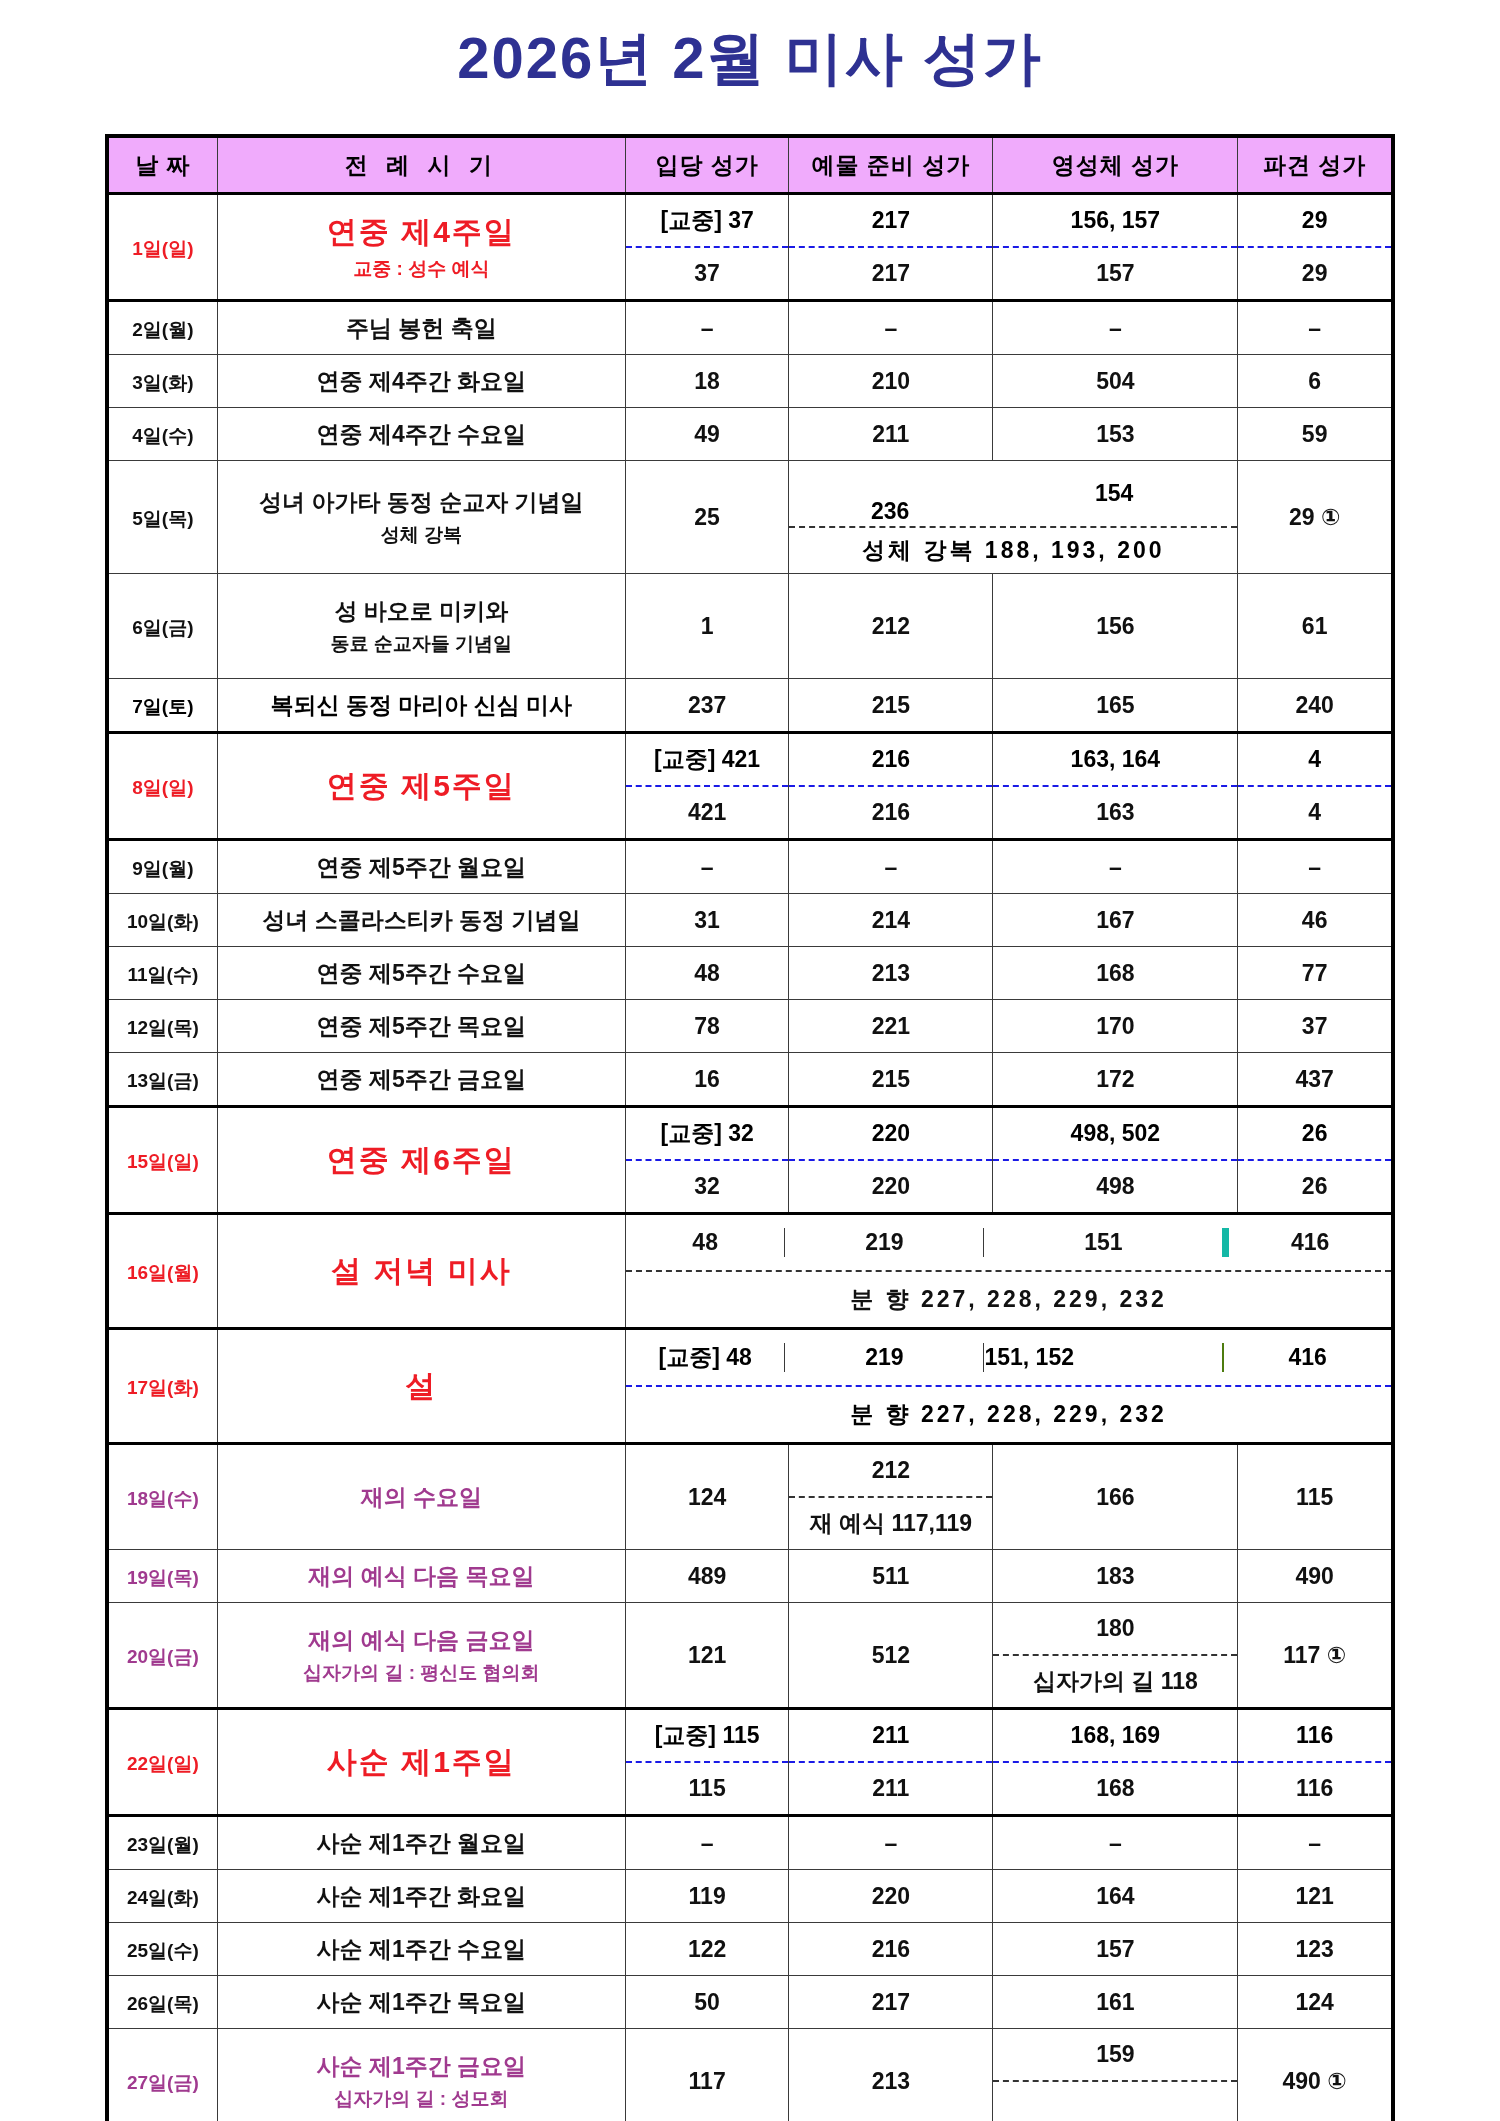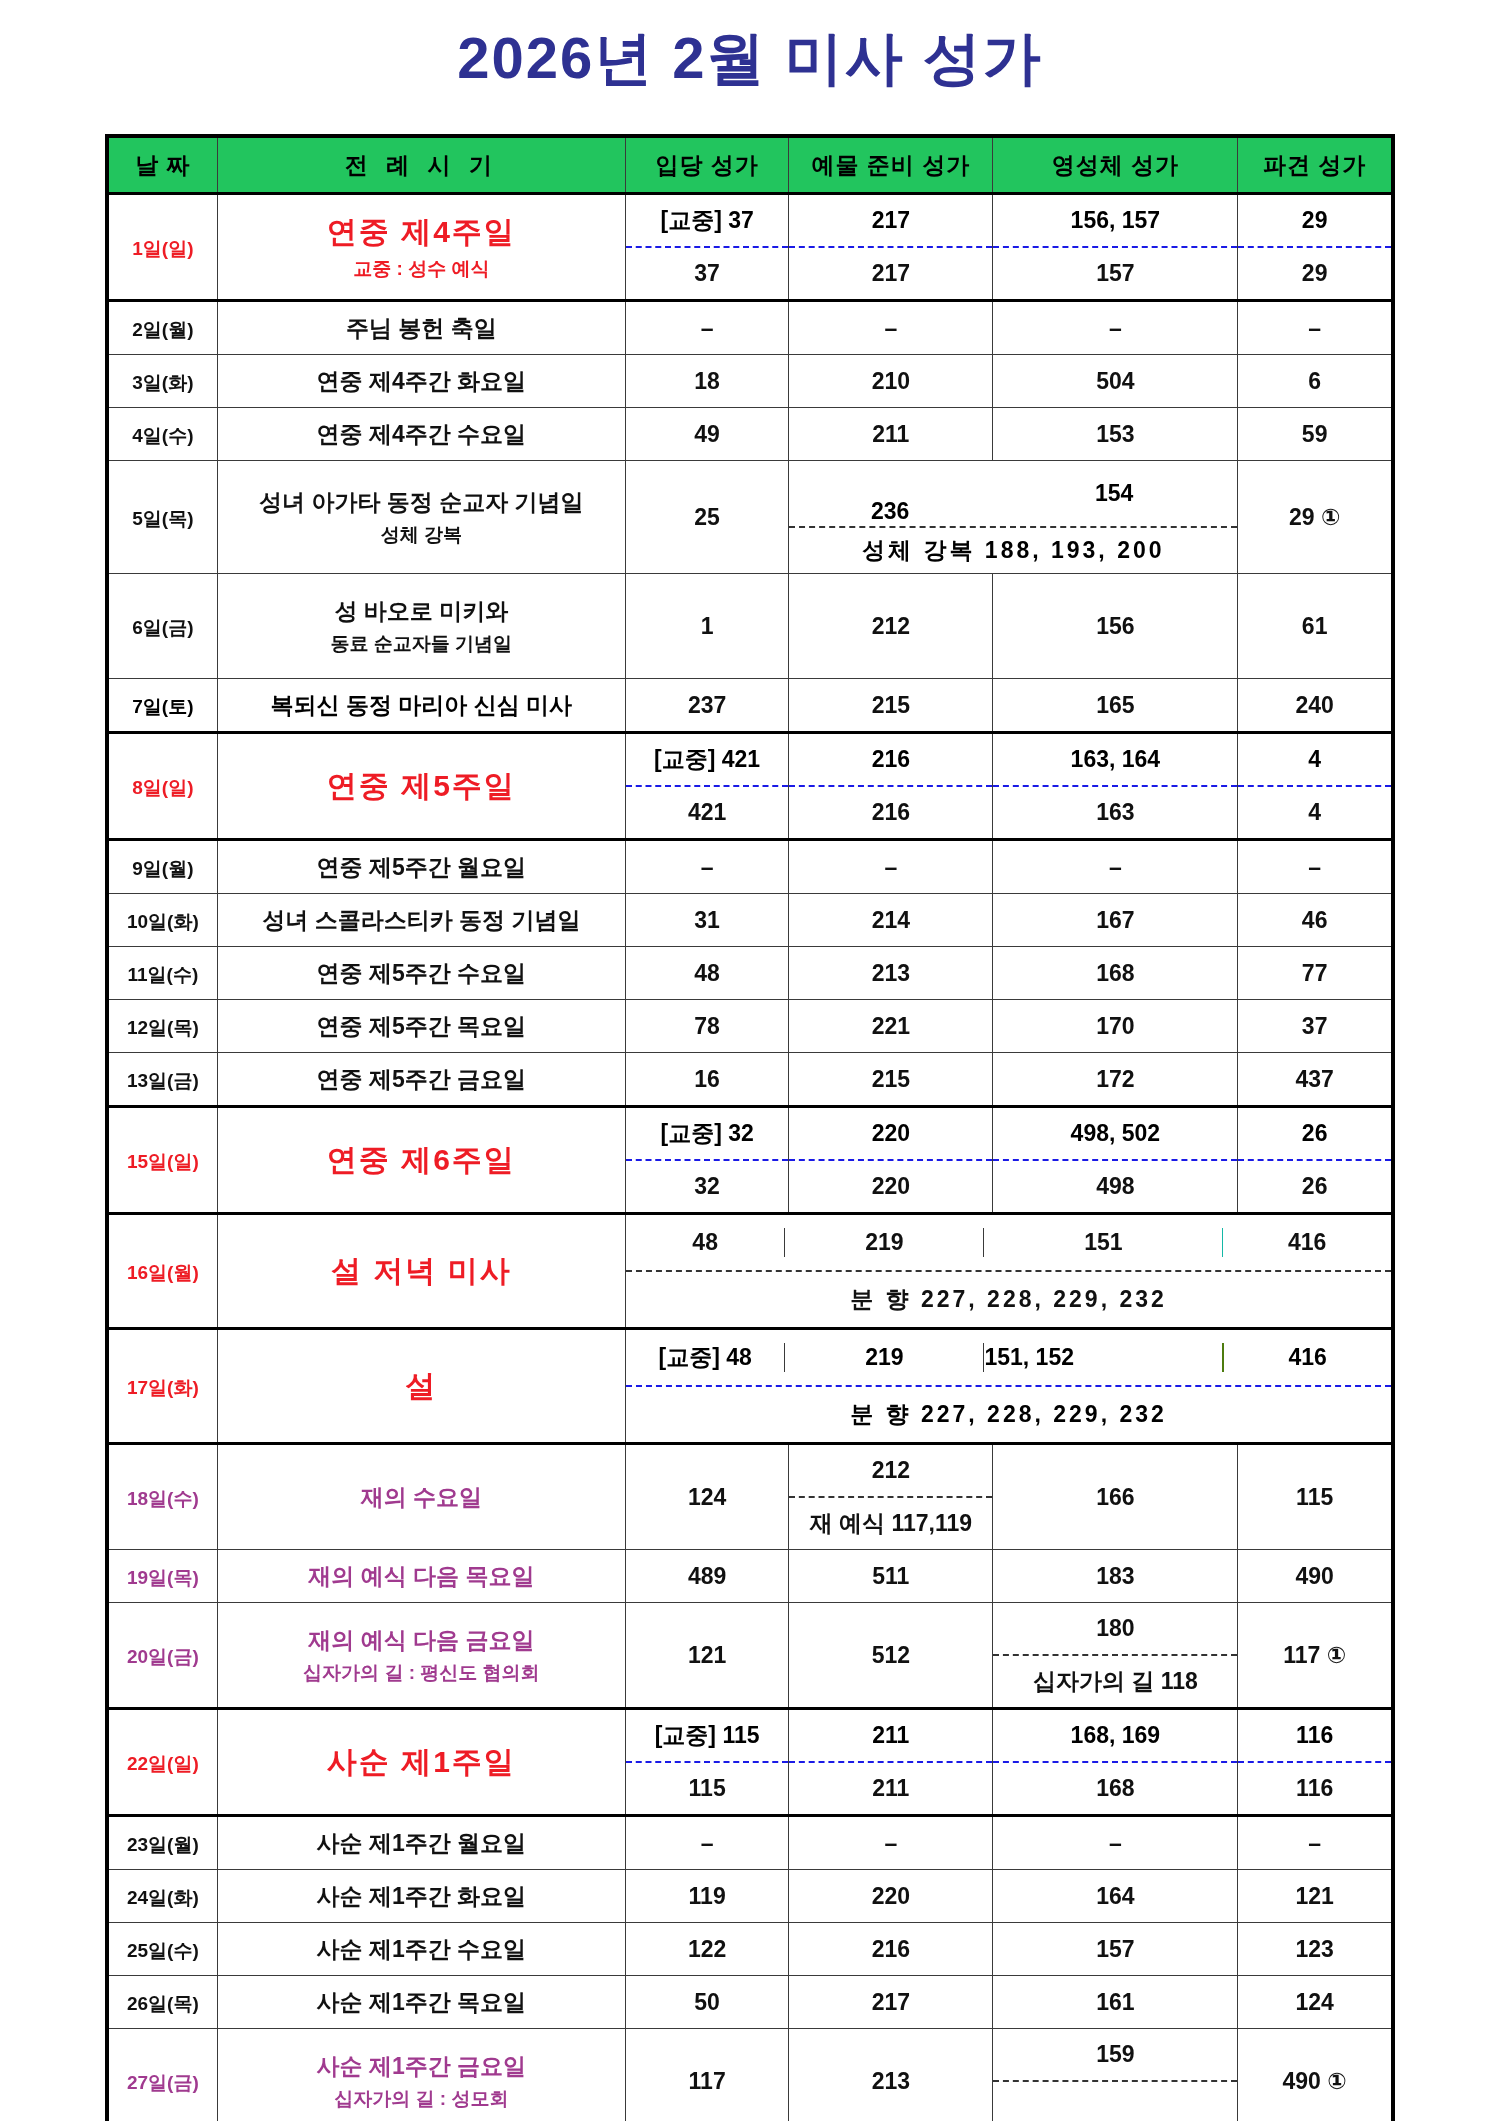--- a/index.html
+++ b/index.html
@@ -58,21 +58,21 @@
   
   col.c-date  { width: 108px; }
   col.c-seas  { width: 400px; }
   col.c-entr  { width: 160px; }
   col.c-offe  { width: 200px; }
   col.c-comm  { width: 240px; }
   col.c-dism  { width: 152px; }
 
   
   thead th {
-    background: #22c55e;
+    background: #f0abfc;
     height: 54px;
     font-size: 25px;
     font-weight: bold;
     letter-spacing: 1px;
     border-bottom: 3px solid #000;
   }
   thead th.h-season { letter-spacing: 6px; }
 
   
   tbody tr { }
@@ -408,21 +408,21 @@
           <tr class="sunday tall xtall">
             <td><span class="sm red">16일(월)</span></td>
             <td>
               <span class="season-main red" style="font-size:30px;letter-spacing:2px;">설 저녁 미사</span>
             </td>
             <td class="nopad" colspan="4">
               <div class="split">
                 <div class="top" style="display:flex;">
                   <span class="black" style="flex:0 0 20.7%;text-align:center;border-right:1px solid #3a3a3a;">48</span>
                   <span class="black" style="flex:0 0 25.9%;text-align:center;border-right:1px solid #3a3a3a;">219</span>
-                  <span class="black" style="flex:0 0 31.1%;text-align:center;border-right:1px solid #14b8a6;">151</span>
+                  <span class="black" style="flex:0 0 31.1%;text-align:center;border-right:7px solid #14b8a6;">151</span>
                   <span class="black" style="flex:1 1 auto;text-align:center;">416</span>
                 </div>
                 <div class="bot">
                   <span class="spacer-wide black">분 향   227, 228, 229, 232</span>
                 </div>
               </div>
             </td>
           </tr>
           <tr class="sunday tall xtall">
             <td><span class="sm red">17일(화)</span></td>

